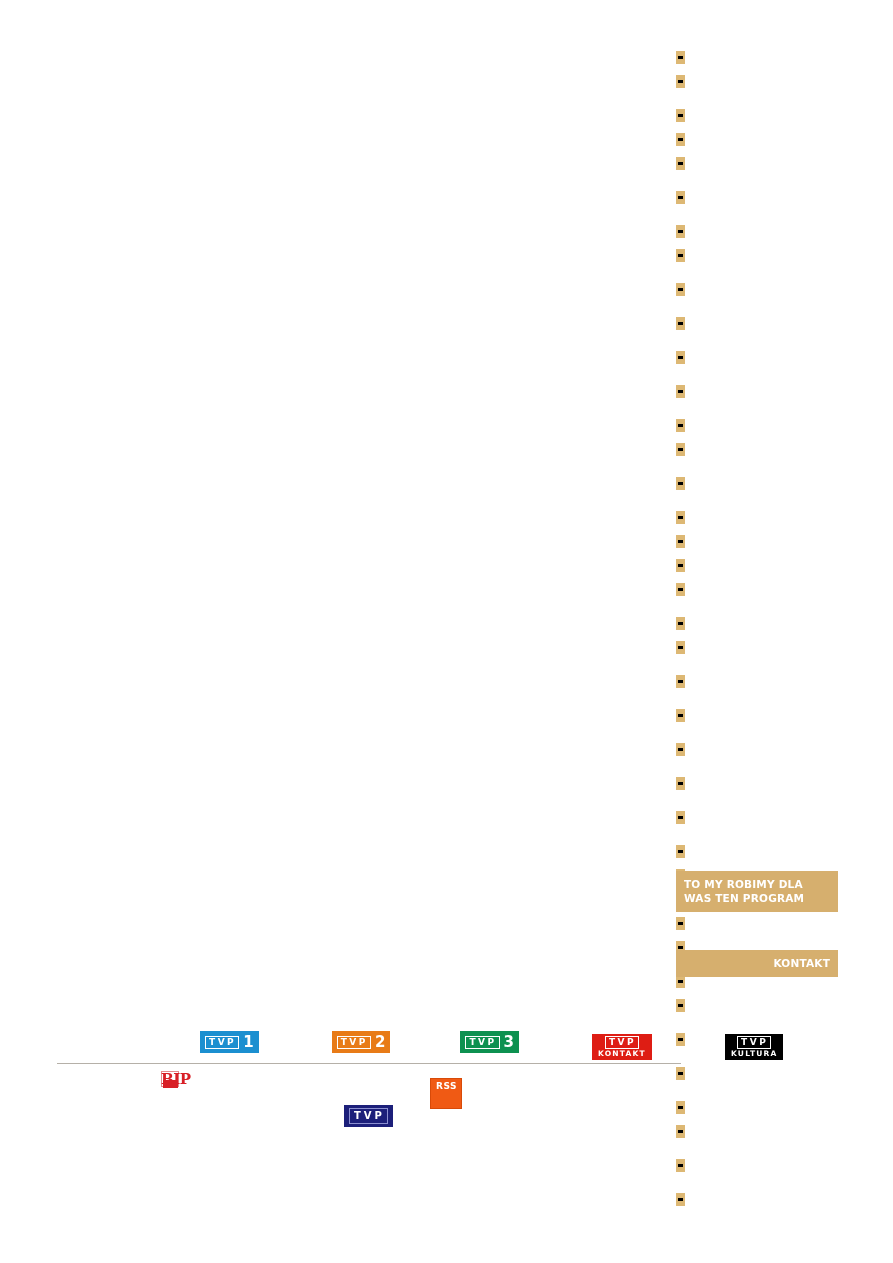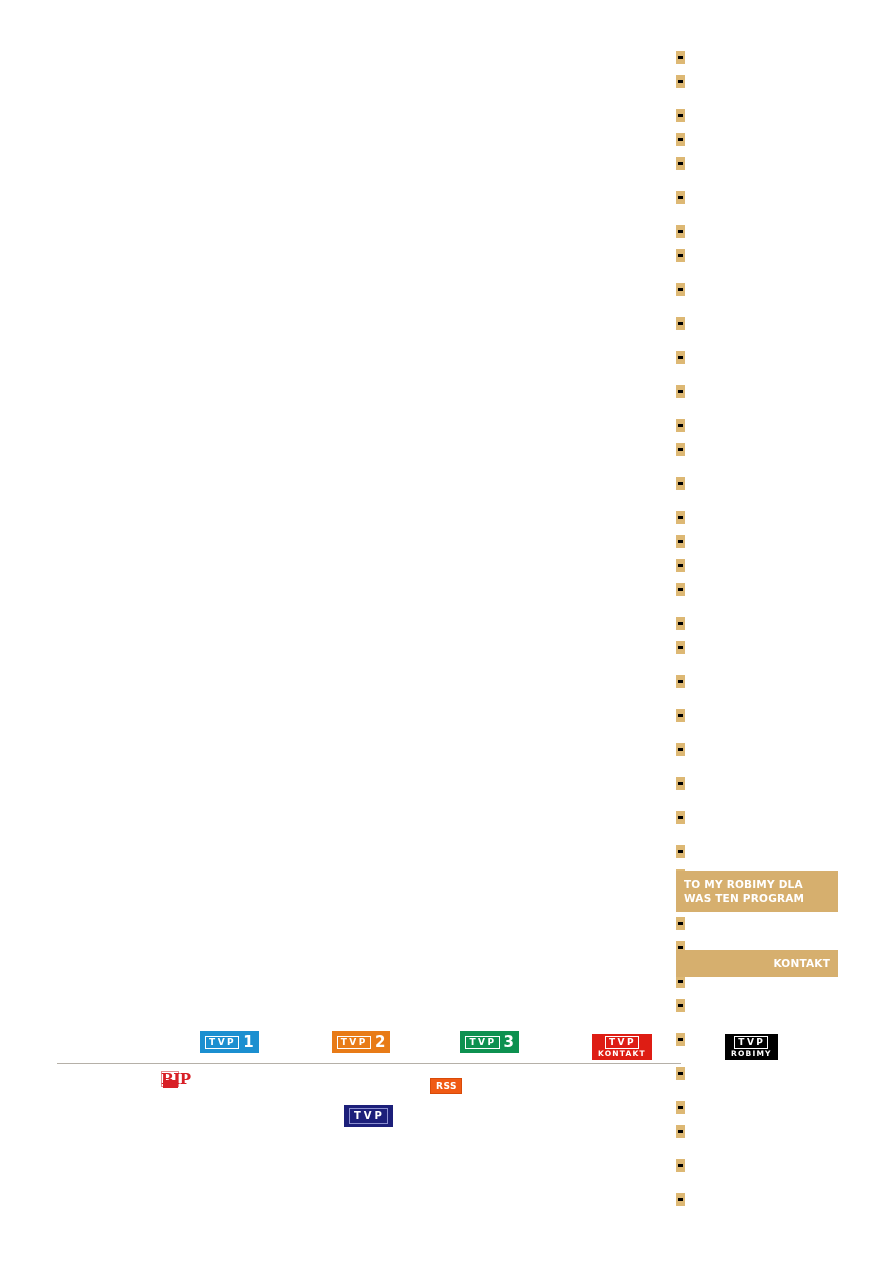--- a/index.html
+++ b/index.html
@@ -183,21 +183,21 @@
   #rss {
     position: absolute;
     left: 430px; top: 1078px;
     background: #f05a14;
     border: 1px solid #d84a08;
     color: #ffffff;
     font-family: "DejaVu Sans", sans-serif;
     font-weight: bold;
     font-size: 9px;
     letter-spacing: 0.5px;
-    padding: 2px 4px 2px 5px;
+    padding: 2px 4px 17px 5px;
     line-height: 10px;
     cursor: pointer;
   }
 
   
   #tvp-main {
     position: absolute;
     left: 344px; top: 1105px;
     background: #1c1f7a;
     padding: 3px 5px;
@@ -337,21 +337,21 @@
       <span class="num">3</span>
     </a>
 
     <a class="chan-row chan stacked logo" id="chan-polonia">
       <span class="tvp-mark">TVP</span>
       <span class="sub">KONTAKT</span>
     </a>
 
     <a class="chan-row chan stacked logo" id="chan-kultura">
       <span class="tvp-mark dark">TVP</span>
-      <span class="sub">ROBIMY</span>
+      <span class="sub">KULTURA</span>
     </a>
 
     <div id="divider"></div>
 
     <a id="bip">
       <span class="bip-box"></span>
       <span class="bip-fill"></span>
       <span class="bip-text">BIP</span>
     </a>
 

